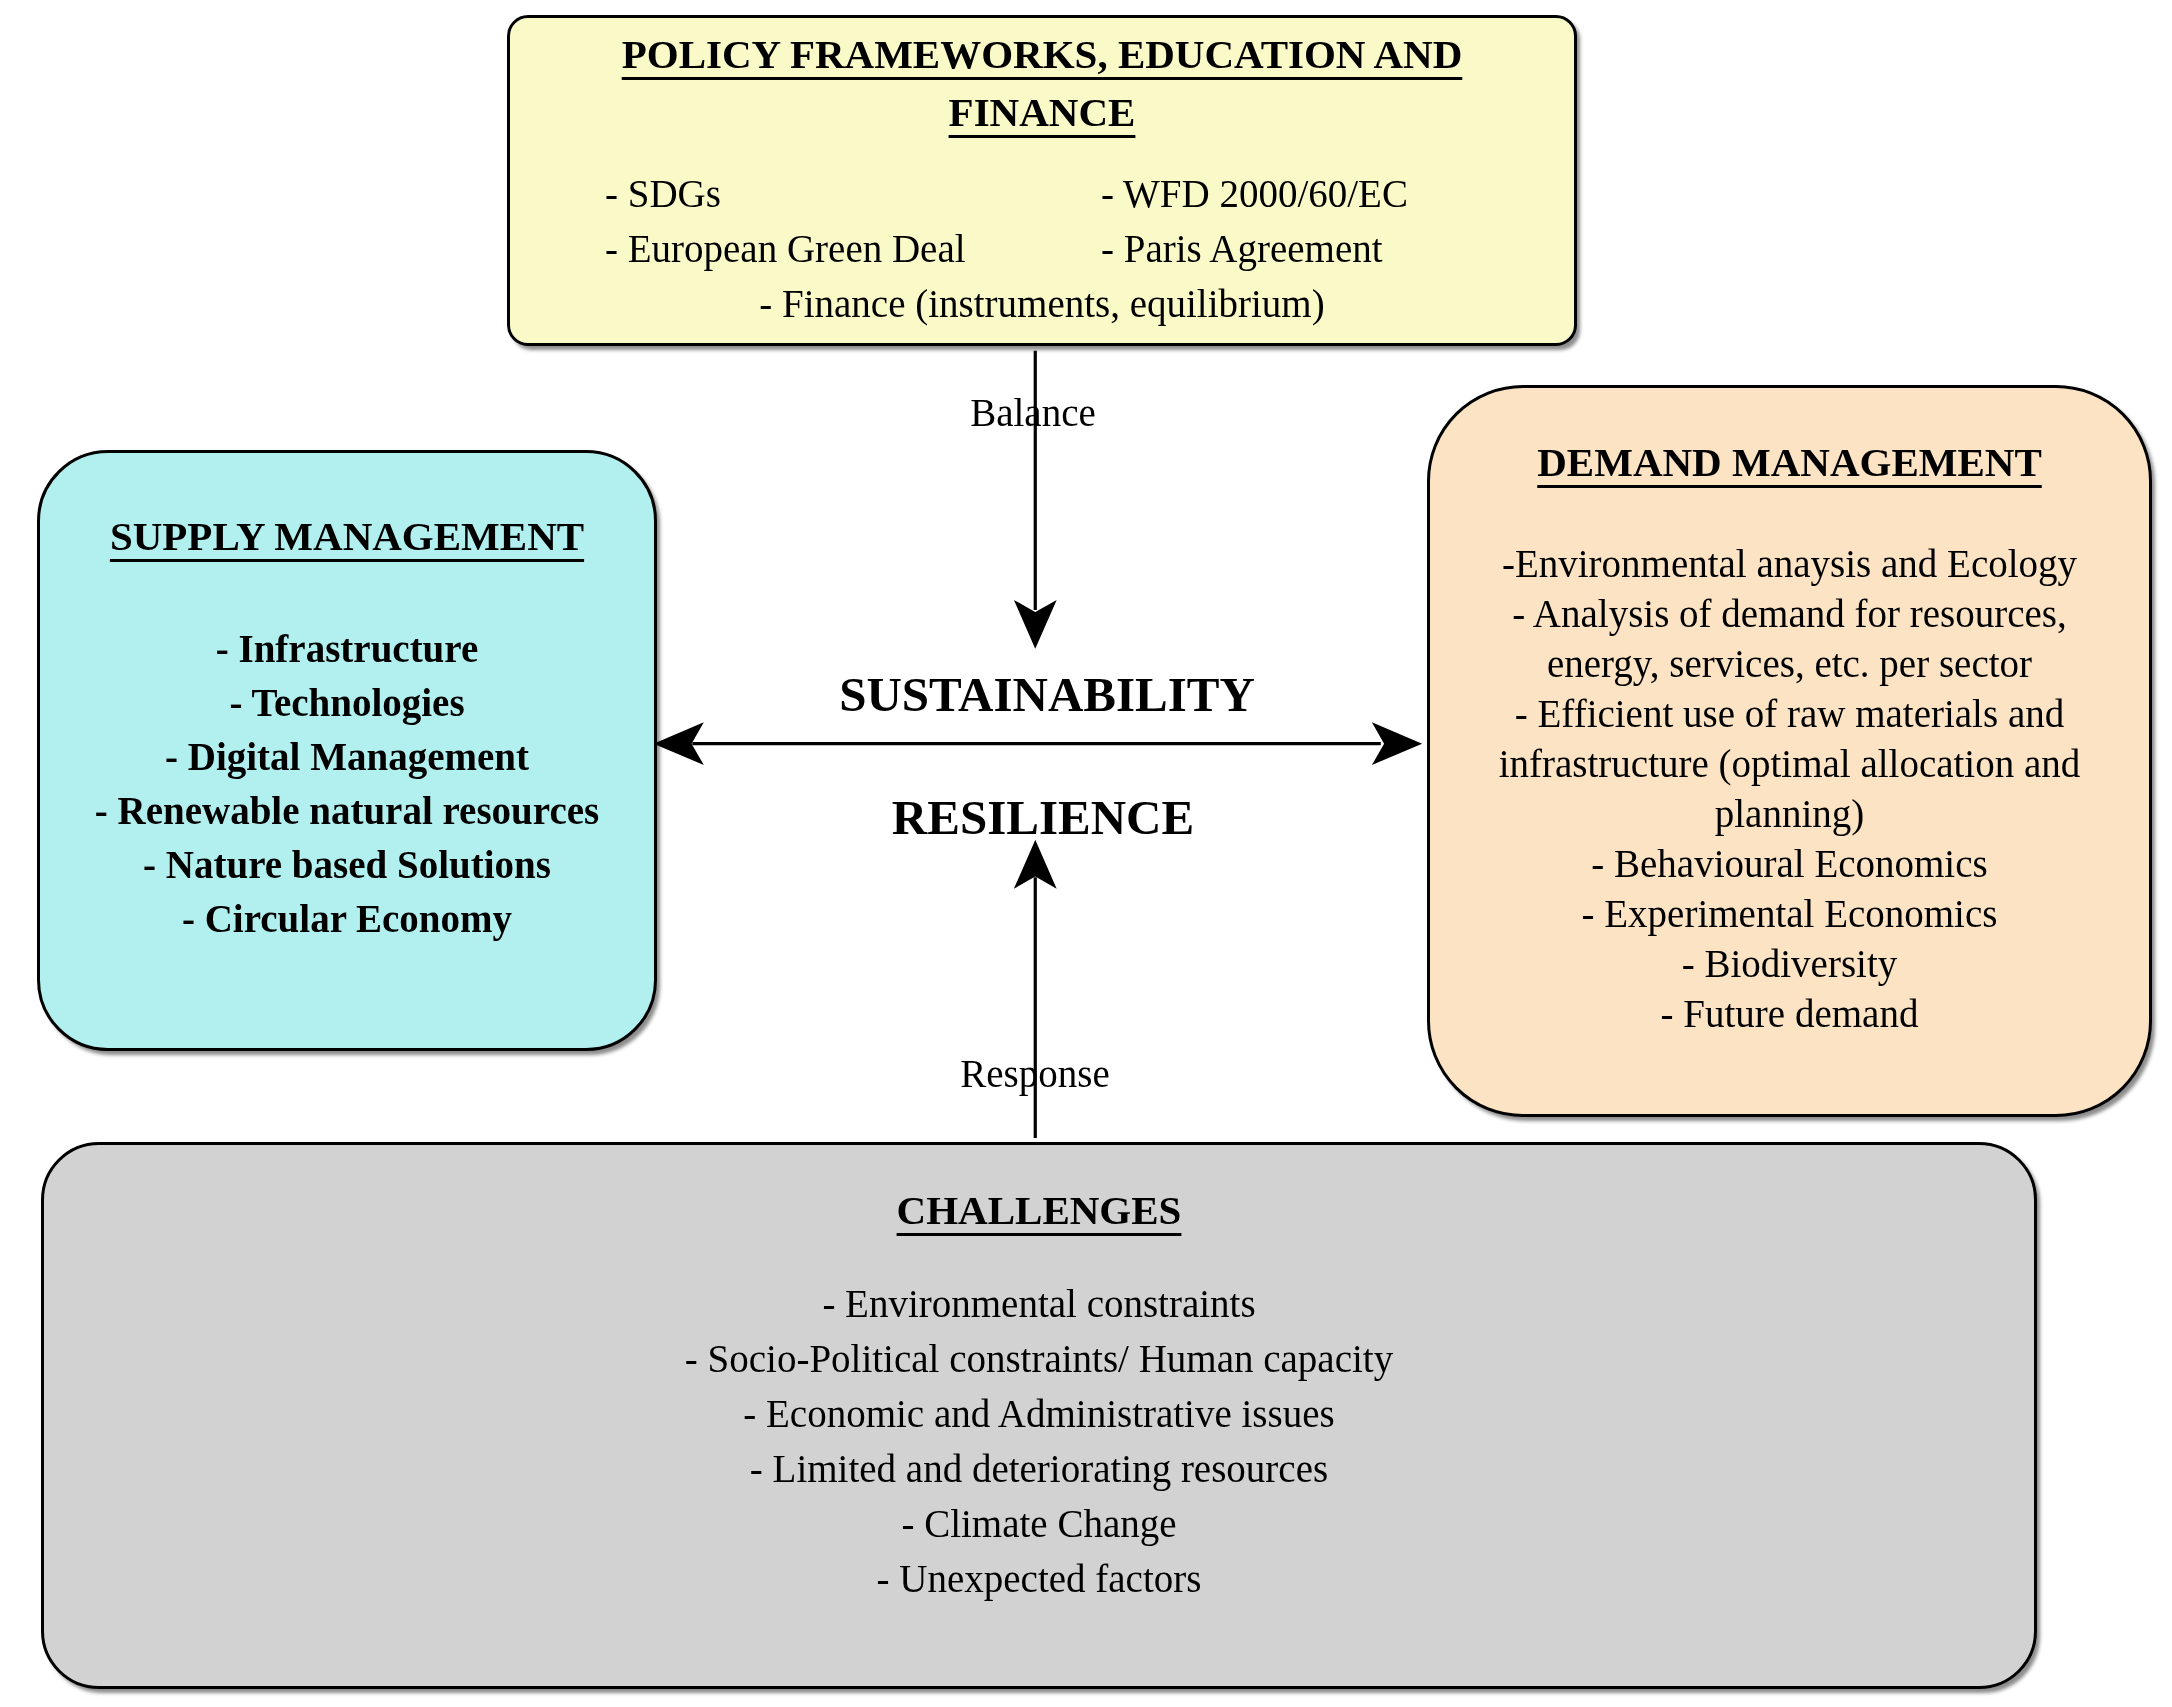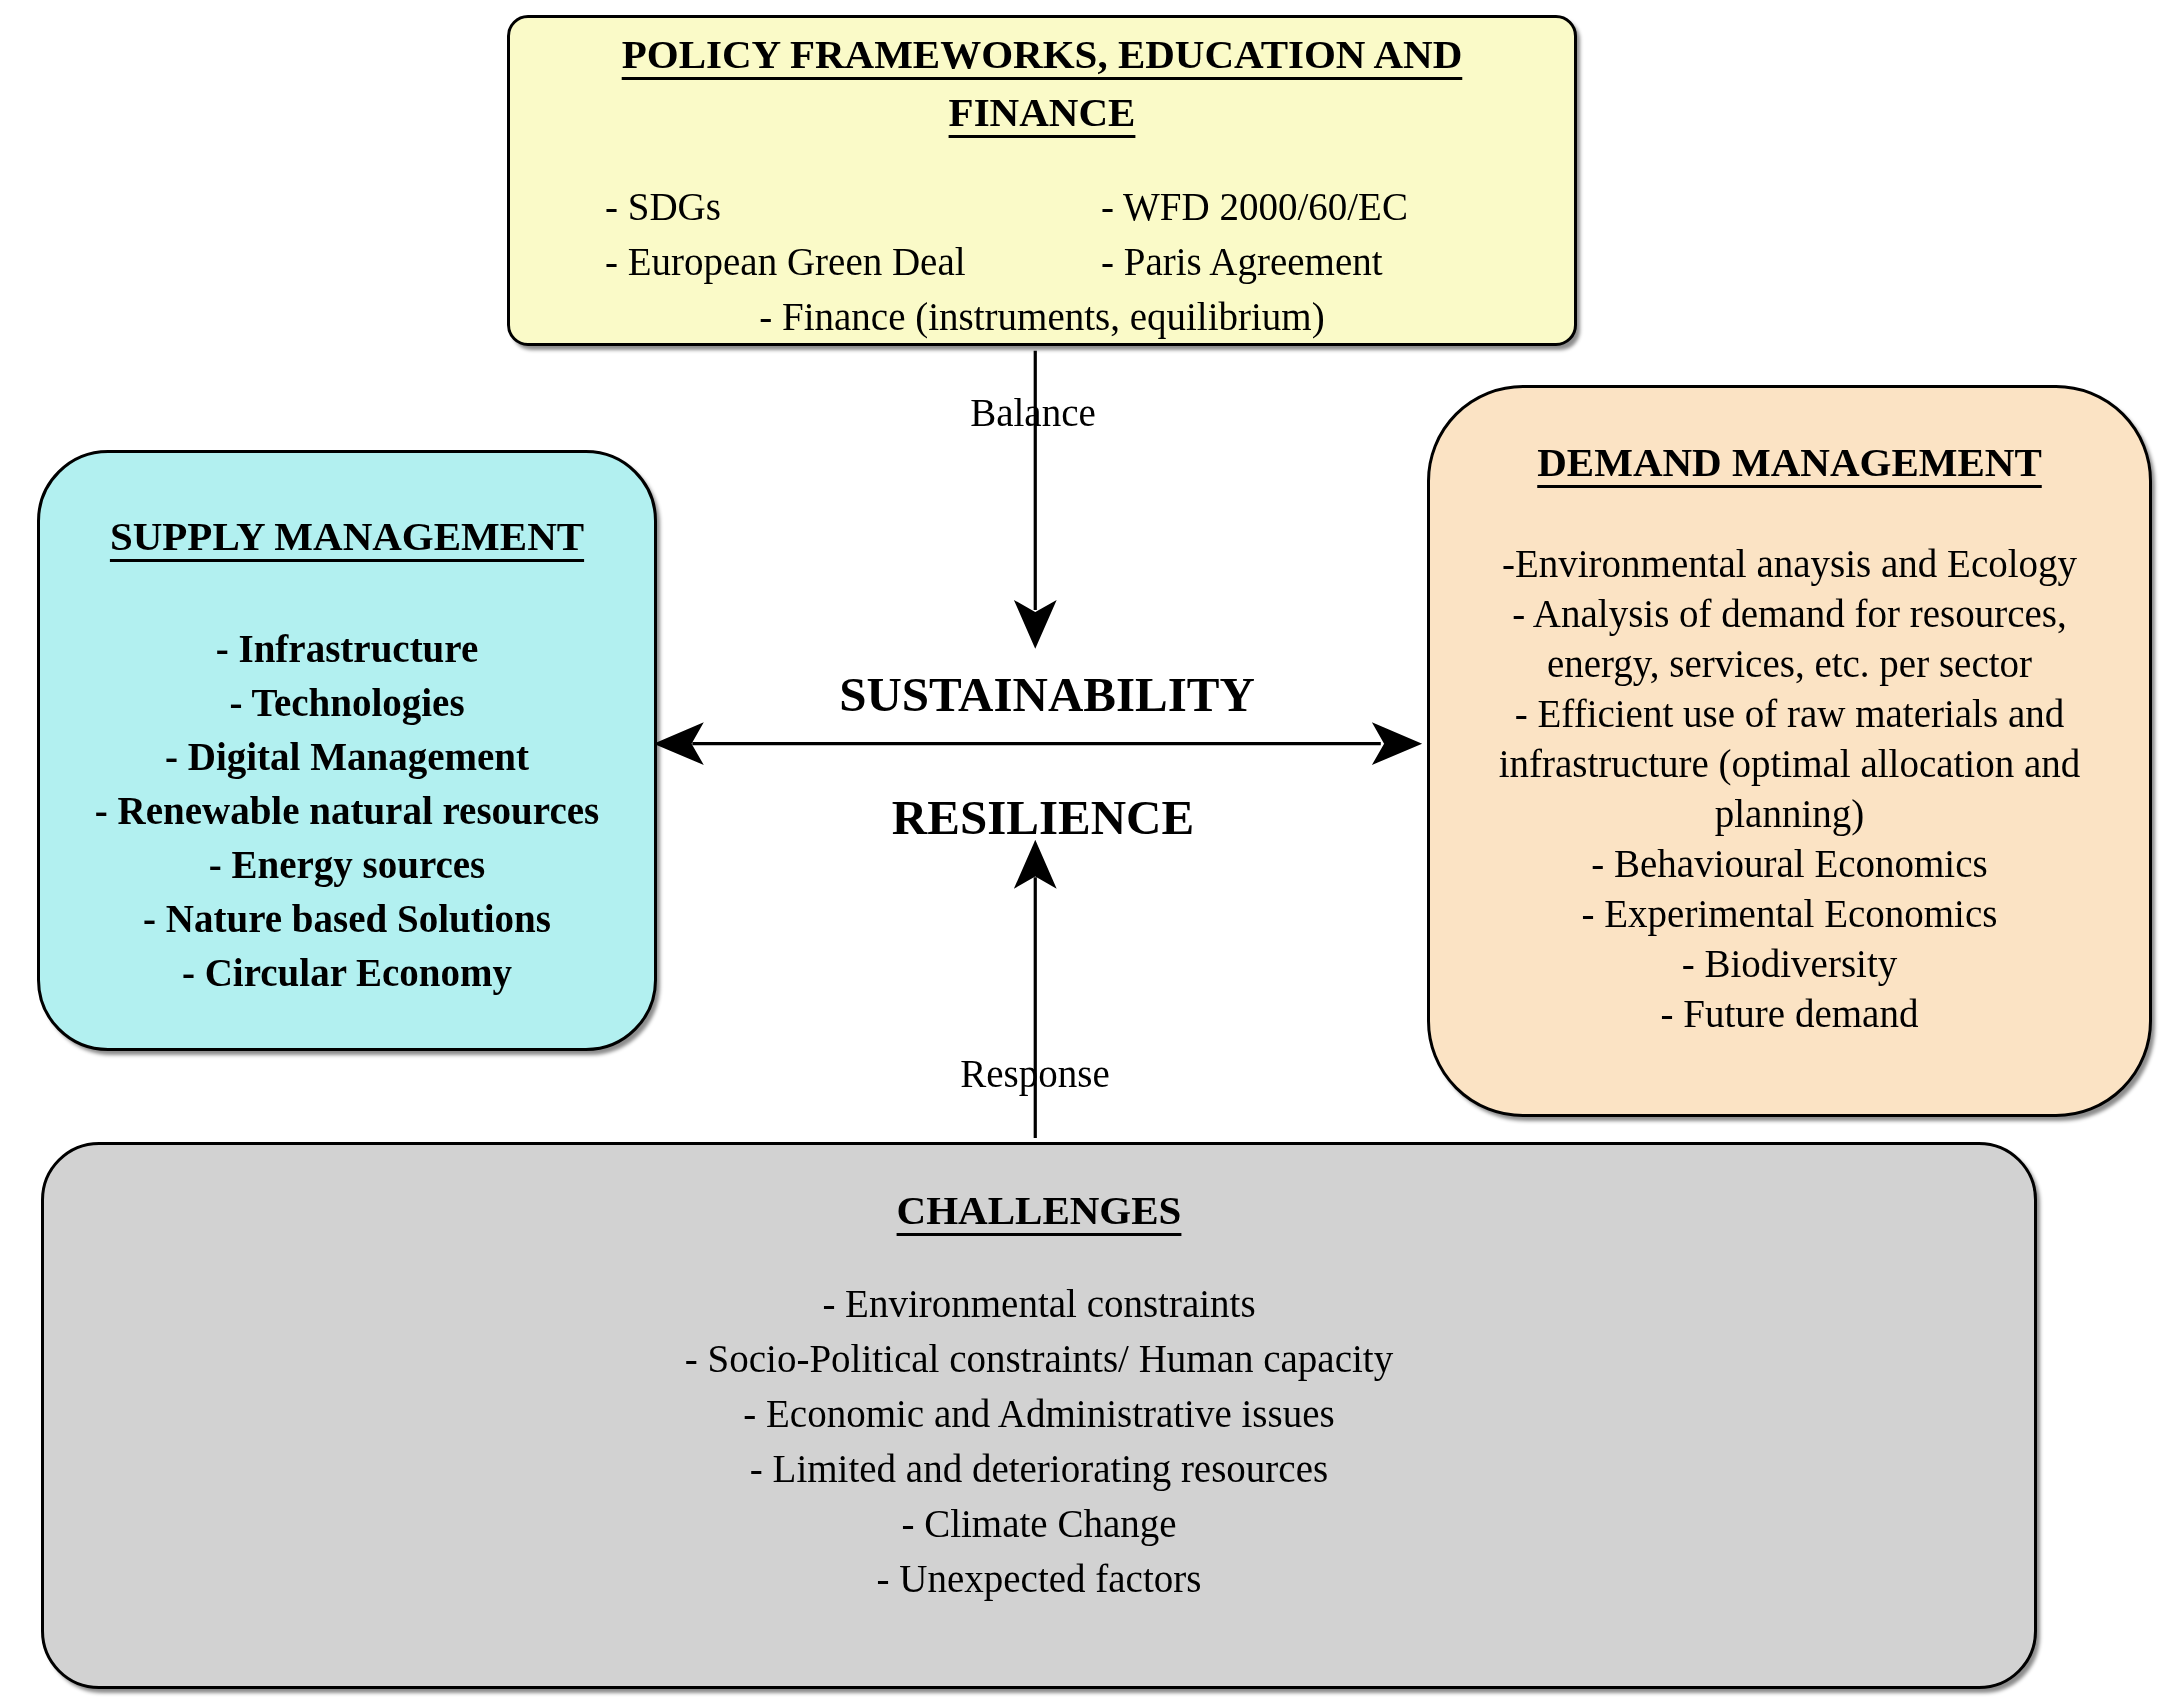--- a/index.html
+++ b/index.html
@@ -29,21 +29,21 @@
     text-align: center;
     text-decoration: underline;
     text-decoration-thickness: 3.2px;
     text-underline-offset: 9px;
     white-space: pre-line;
   }
   .item { font-size: 39px; white-space: pre-line; }
 
   
   .policy { left: 507px; top: 15.4px; width: 1070px; height: 331px; border-radius: 21px; padding: 6.4px 13px 0 13px; }
-  .policy-cols { display: grid; grid-template-columns: 578px auto; margin-top: 38px; }
+  .policy-cols { display: grid; grid-template-columns: 578px auto; margin-top: 25px; }
   .policy-cols .col { text-align: left; }
   .policy-cols .col-left  { padding-left: 82px; }
   .policy-cols .item { line-height: 55px; }
   .policy .center-item { text-align: center; line-height: 55px; }
 
   
   .supply { left: 37px; top: 450px; width: 620px; height: 601px; border-radius: 71px; padding: 54px 6.4px 0 6.4px; gap: 12px; }
   .supply .items { margin-top: 45px; text-align: center; }
   .supply .item { line-height: 54px; font-weight: bold; }
 
@@ -117,21 +117,20 @@
   </section>
 
   <section class="box supply" style="background-color: rgb(178, 240, 240);">
     <h2>SUPPLY MANAGEMENT</h2>
     <div class="items">
 
     <div class="item">- Infrastructure</div>
         <div class="item">- Technologies</div>
         <div class="item">- Digital Management</div>
         <div class="item">- Renewable natural resources</div>
-        <div class="item">- Energy sources</div>
         <div class="item">- Nature based Solutions</div>
         <div class="item">- Circular Economy</div>
       </div>
   </section>
 
   <section class="box demand" style="background-color: rgb(251, 227, 196);">
     <h2>DEMAND MANAGEMENT</h2>
     <div class="items">
 
     <div class="item">-Environmental anaysis and Ecology</div>

